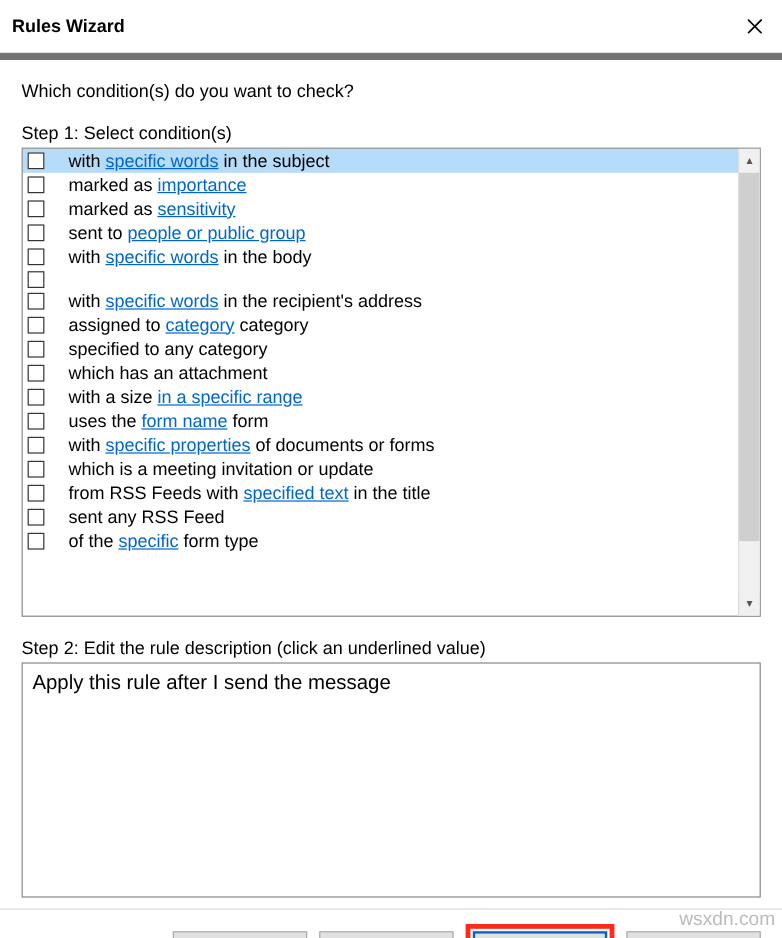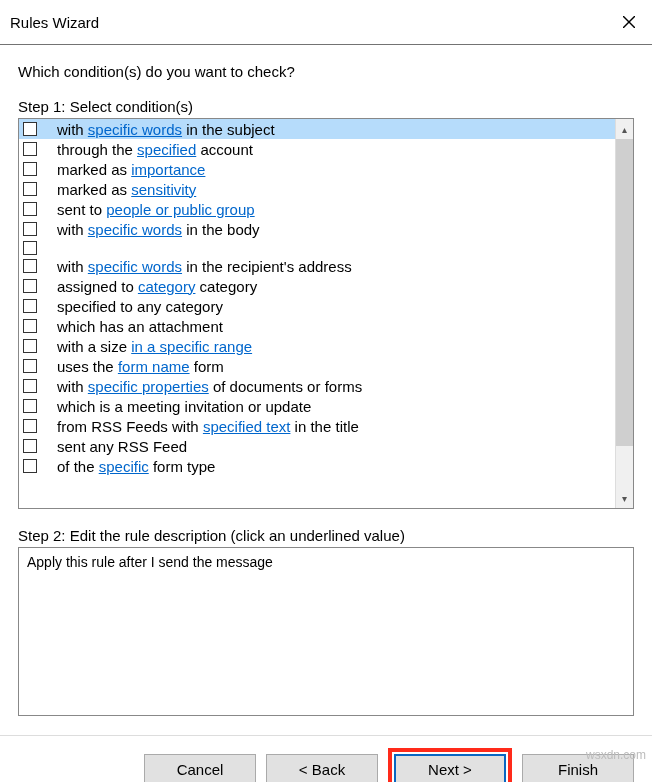--- a/index.html
+++ b/index.html
@@ -1,43 +1,43 @@
 <!DOCTYPE html>
 <html><head>
 <meta charset="utf-8">
 <style>
 * { box-sizing: border-box; margin: 0; padding: 0; font-family: "Segoe UI", Tahoma, sans-serif; }
 body { background: #fff; width: 652px; height: 782px; overflow: hidden; font-size: 15px; color: #000; }
-.titlebar { display: flex; align-items: center; justify-content: space-between; padding: 8px 0 8px 10px; border-bottom: 1px solid #737373; }
+.titlebar { display: flex; align-items: center; justify-content: space-between; padding: 8px 0 8px 10px; border-bottom: 6px solid #737373; font-weight: bold; }
 .titlebar .title { font-size: 15px; }
 .close-btn { width: 46px; height: 28px; display: flex; align-items: center; justify-content: center; cursor: pointer; }
 .close-btn svg { width: 12px; height: 12px; }
 
 .content { padding: 18px 18px 0 18px; }
 .prompt { margin-bottom: 18px; }
 .step-label { margin-bottom: 3px; }
 
 .listbox-wrap { border: 1px solid #888; display: flex; height: 391px; margin-bottom: 18px; }
 .listbox { flex: 1; overflow: hidden; }
 .row { display: flex; align-items: center; padding: 1.5px 4px; gap: 20px; }
 .row.selected { background: #b6dcfb; }
 .chk { width: 14px; height: 14px; border: 1px solid #333; background: #fff; flex-shrink: 0; }
 .row-text a { color: #0066cc; text-decoration: underline; cursor: pointer; }
 .scrollbar { width: 18px; background: #f0f0f0; display: flex; flex-direction: column; justify-content: space-between; border-left: 1px solid #ddd; }
 .sb-btn { height: 20px; display: flex; align-items: center; justify-content: center; color: #555; font-size: 10px; }
 .sb-track { flex: 1; background: #f0f0f0; position: relative; }
 .sb-thumb { position: absolute; top: 0; left: 0; right: 0; height: 88%; background: #cfcfcf; }
 
-.descbox { border: 1px solid #888; height: 169px; padding: 6px 8px; font-size: 14px; margin-bottom: 19px; }
+.descbox { border: 1px solid #888; height: 196px; padding: 6px 8px; font-size: 17px; margin-bottom: 9px; }
 
 .button-row { display: flex; justify-content: flex-end; gap: 10px; padding: 12px 18px 0 18px; border-top: 1px solid #ddd; margin-top: 6px; align-items: center; }
 .btn { width: 112px; height: 30px; border: 1px solid #aaa; background: #e1e1e1; font-size: 15px; cursor: pointer; }
 .btn.primary-wrap { border: 4px solid #ff2a1a; padding: 2px; width: 124px; height: 42px; background: transparent; display: flex; }
 .btn.primary-inner { border: 2px solid #0a66c2; background: #e1e1e1; width: 100%; height: 100%; }
-.watermark { position: absolute; right: 6px; bottom: 20px; font-size: 12px; color: #bcbcbc; }
+.watermark { position: absolute; right: 6px; bottom: 6px; font-size: 16px; color: #bcbcbc; }
 </style>
 </head>
 <body>
 
 <div class="titlebar">
   <span class="title">Rules Wizard</span>
   <div class="close-btn">
     <svg viewBox="0 0 10 10">
         <line x1="0" y1="0" x2="10" y2="10" stroke="#000" stroke-width="1.2"></line>
         <line x1="10" y1="0" x2="0" y2="10" stroke="#000" stroke-width="1.2"></line>
@@ -47,24 +47,20 @@
 
 <div class="content">
   <div class="prompt">Which condition(s) do you want to check?</div>
   <div class="step-label">Step 1: Select condition(s)</div>
 
   <div class="listbox-wrap">
     <div class="listbox" id="listbox">
         <div class="row selected">
           <span class="chk"></span>
           <span class="row-text">with <a>specific words</a> in the subject</span>
-        </div>
-        <div class="row">
-          <span class="chk"></span>
-          <span class="row-text">through the <a>specified</a> account</span>
         </div>
         <div class="row">
           <span class="chk"></span>
           <span class="row-text">marked as <a>importance</a></span>
         </div>
         <div class="row">
           <span class="chk"></span>
           <span class="row-text">marked as <a>sensitivity</a></span>
         </div>
         <div class="row">

